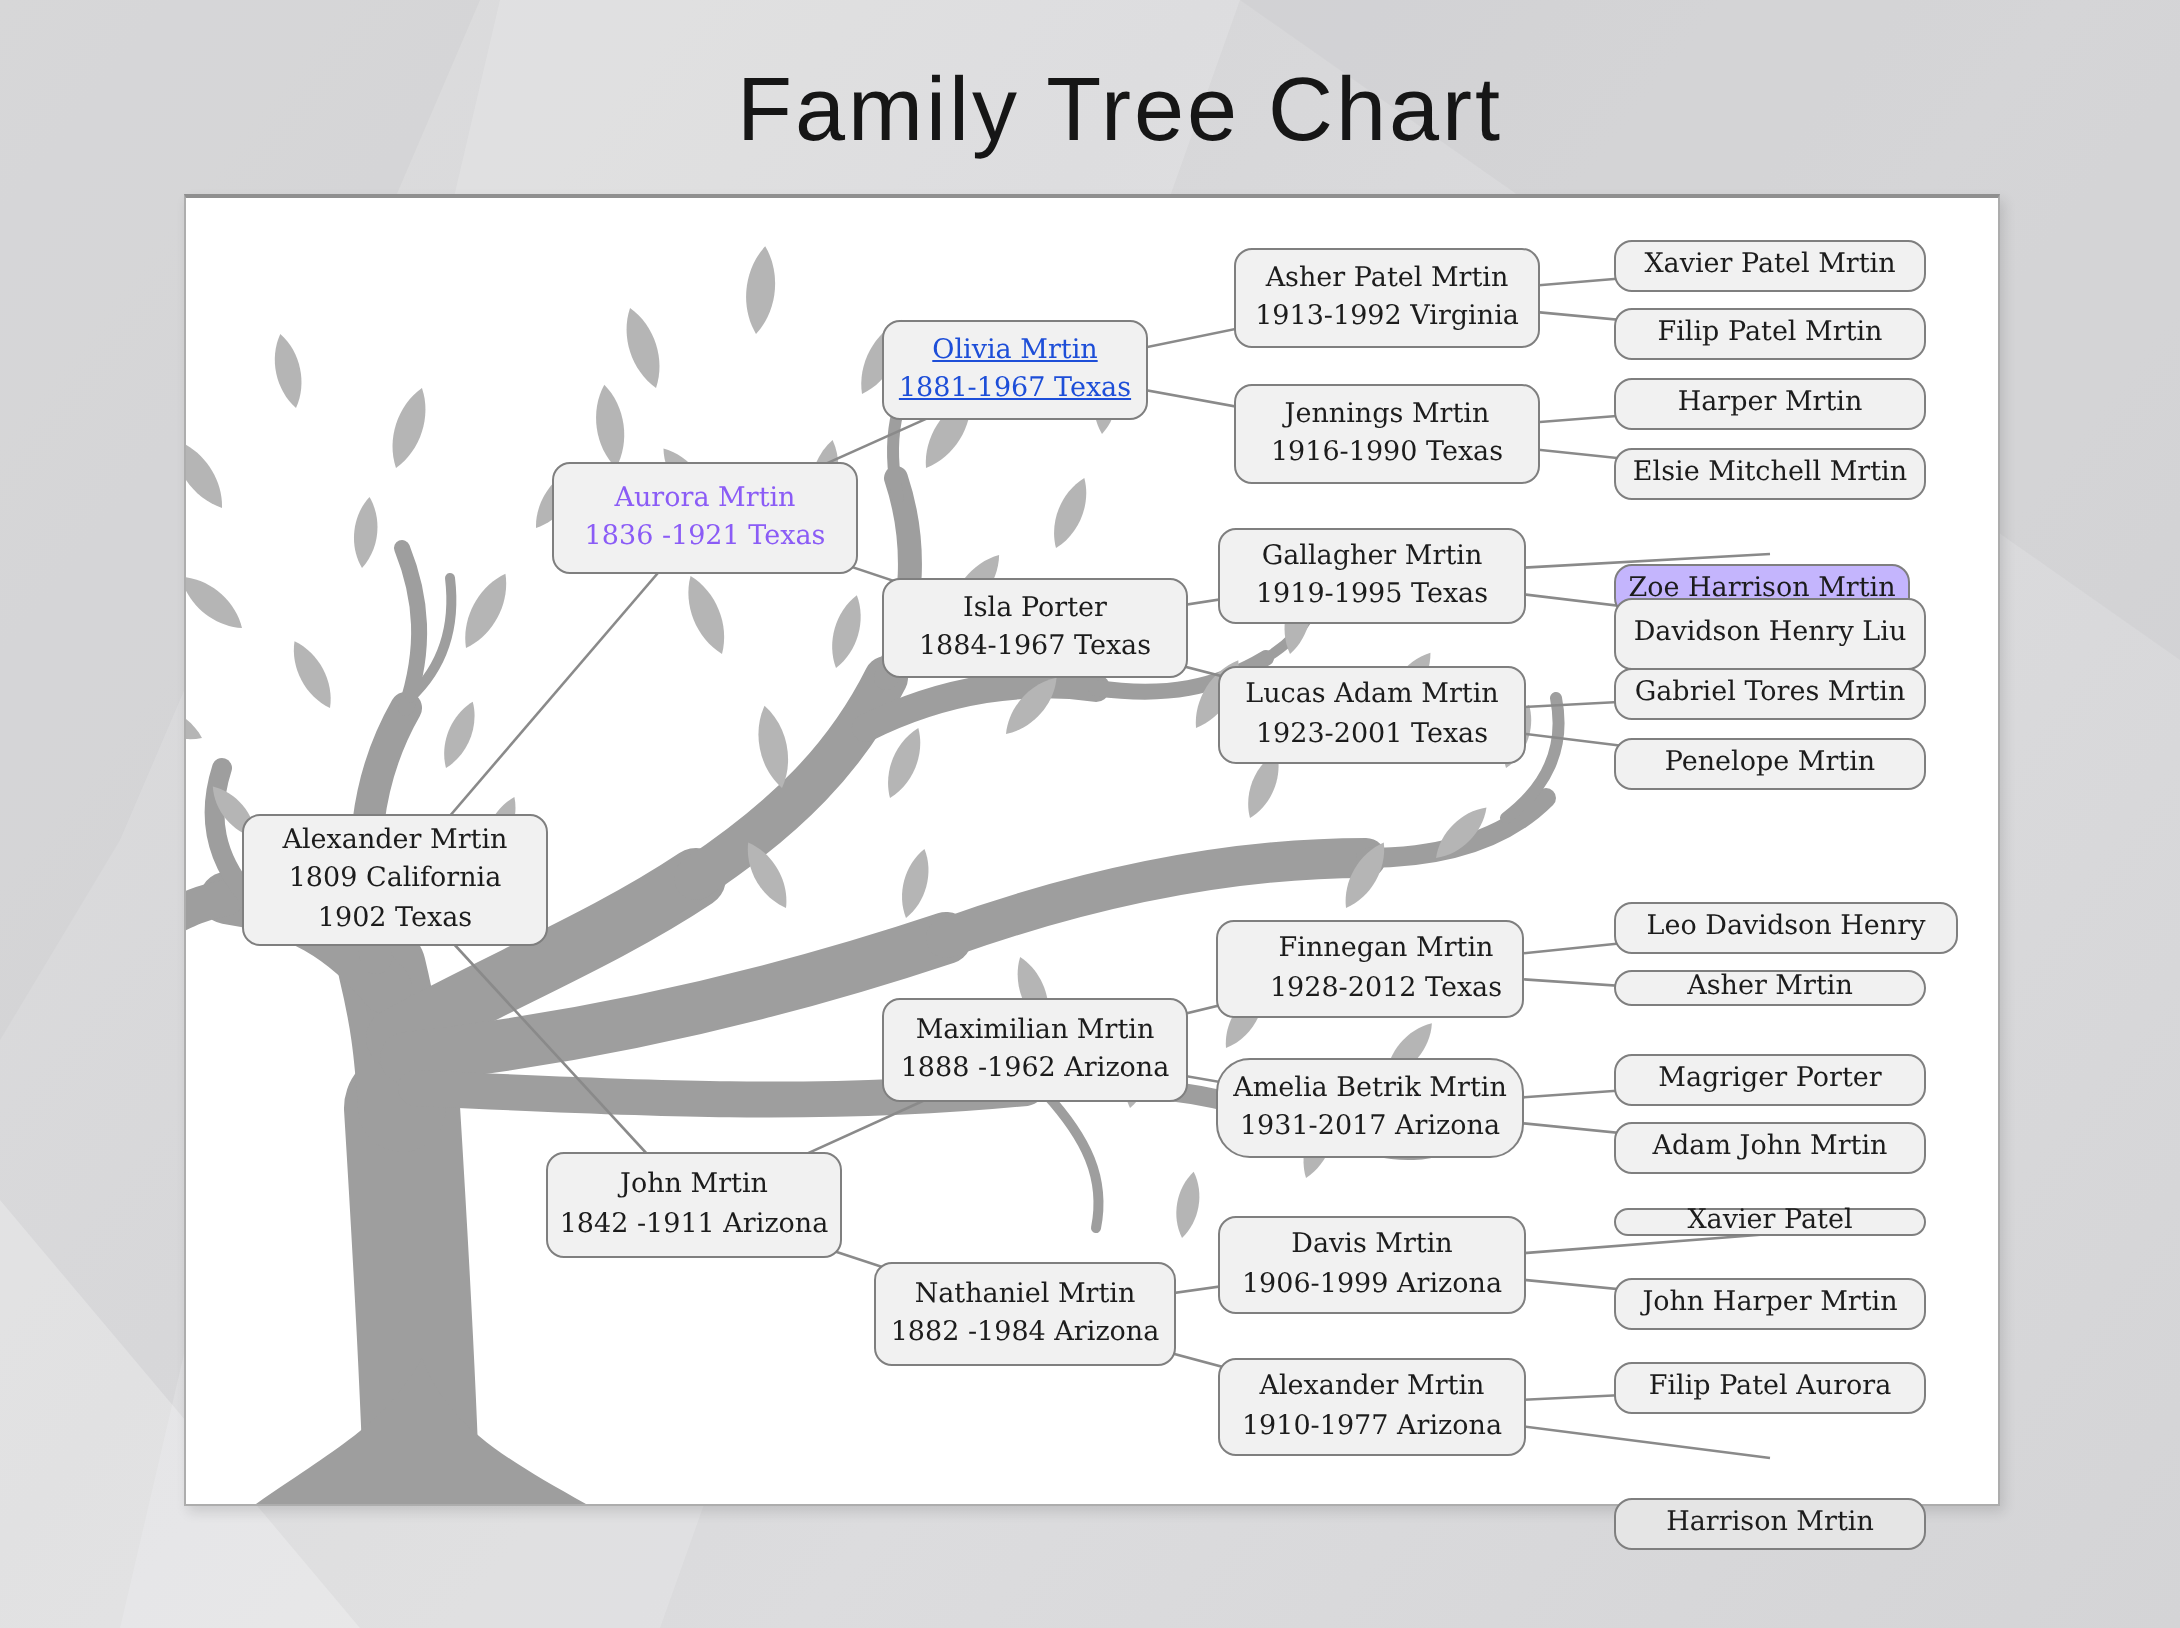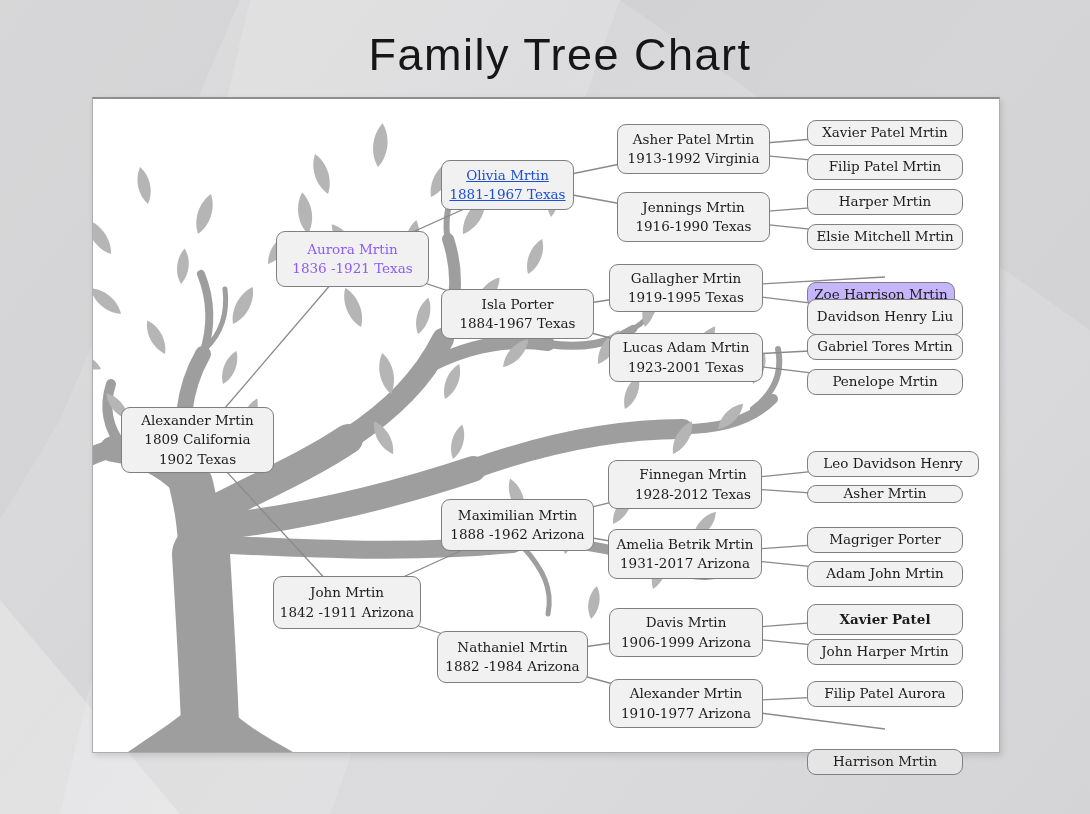--- a/index.html
+++ b/index.html
@@ -200,21 +200,21 @@
         <span class="node-line">1919-1995 Texas</span>
       </div>
       <div class="node" style="left: 516px; top: 234px; width: 154px; height: 49px; background: rgb(241, 241, 241); border-color: rgb(127, 127, 127); color: rgb(28, 28, 28);">
         <span class="node-line">Lucas Adam Mrtin</span>
         <span class="node-line">1923-2001 Texas</span>
       </div>
       <div class="node" style="left: 515px; top: 361px; width: 154px; height: 49px; background: rgb(241, 241, 241); border-color: rgb(127, 127, 127); color: rgb(28, 28, 28); padding-left: 16px;">
         <span class="node-line">Finnegan Mrtin</span>
         <span class="node-line">1928-2012 Texas</span>
       </div>
-      <div class="node" style="left: 515px; top: 430px; width: 154px; height: 50px; background: rgb(241, 241, 241); border-color: rgb(127, 127, 127); color: rgb(28, 28, 28);">
+      <div class="node" style="left: 515px; top: 430px; width: 154px; height: 50px; background: rgb(241, 241, 241); border-color: rgb(127, 127, 127); color: rgb(28, 28, 28); border-radius: 17px;">
         <span class="node-line">Amelia Betrik Mrtin</span>
         <span class="node-line">1931-2017 Arizona</span>
       </div>
       <div class="node" style="left: 516px; top: 509px; width: 154px; height: 49px; background: rgb(241, 241, 241); border-color: rgb(127, 127, 127); color: rgb(28, 28, 28);">
         <span class="node-line">Davis Mrtin</span>
         <span class="node-line">1906-1999 Arizona</span>
       </div>
       <div class="node" style="left: 516px; top: 580px; width: 154px; height: 49px; background: rgb(241, 241, 241); border-color: rgb(127, 127, 127); color: rgb(28, 28, 28);">
         <span class="node-line">Alexander Mrtin</span>
         <span class="node-line">1910-1977 Arizona</span>
@@ -248,21 +248,21 @@
       </div>
       <div class="node" style="left: 714px; top: 386px; width: 156px; height: 18px; background: rgb(241, 241, 241); border-color: rgb(127, 127, 127); color: rgb(28, 28, 28);">
         <span class="node-line">Asher  Mrtin</span>
       </div>
       <div class="node" style="left: 714px; top: 428px; width: 156px; height: 26px; background: rgb(241, 241, 241); border-color: rgb(127, 127, 127); color: rgb(28, 28, 28);">
         <span class="node-line">Magriger Porter</span>
       </div>
       <div class="node" style="left: 714px; top: 462px; width: 156px; height: 26px; background: rgb(241, 241, 241); border-color: rgb(127, 127, 127); color: rgb(28, 28, 28);">
         <span class="node-line">Adam John Mrtin</span>
       </div>
-      <div class="node" style="left: 714px; top: 505px; width: 156px; height: 31px; background: rgb(241, 241, 241); border-color: rgb(127, 127, 127); color: rgb(28, 28, 28); font-weight: bold;">
+      <div class="node" style="left: 714px; top: 505px; width: 156px; height: 14px; background: rgb(241, 241, 241); border-color: rgb(127, 127, 127); color: rgb(28, 28, 28);">
         <span class="node-line">Xavier Patel</span>
       </div>
       <div class="node" style="left: 714px; top: 540px; width: 156px; height: 26px; background: rgb(241, 241, 241); border-color: rgb(127, 127, 127); color: rgb(28, 28, 28);">
         <span class="node-line">John Harper Mrtin</span>
       </div>
       <div class="node" style="left: 714px; top: 582px; width: 156px; height: 26px; background: rgb(241, 241, 241); border-color: rgb(127, 127, 127); color: rgb(28, 28, 28);">
         <span class="node-line">Filip Patel Aurora</span>
       </div>
       <div class="node" style="left: 714px; top: 650px; width: 156px; height: 26px; background: #e5e5e5; border-color: rgb(127, 127, 127); color: rgb(28, 28, 28);">
         <span class="node-line">Harrison Mrtin</span>

